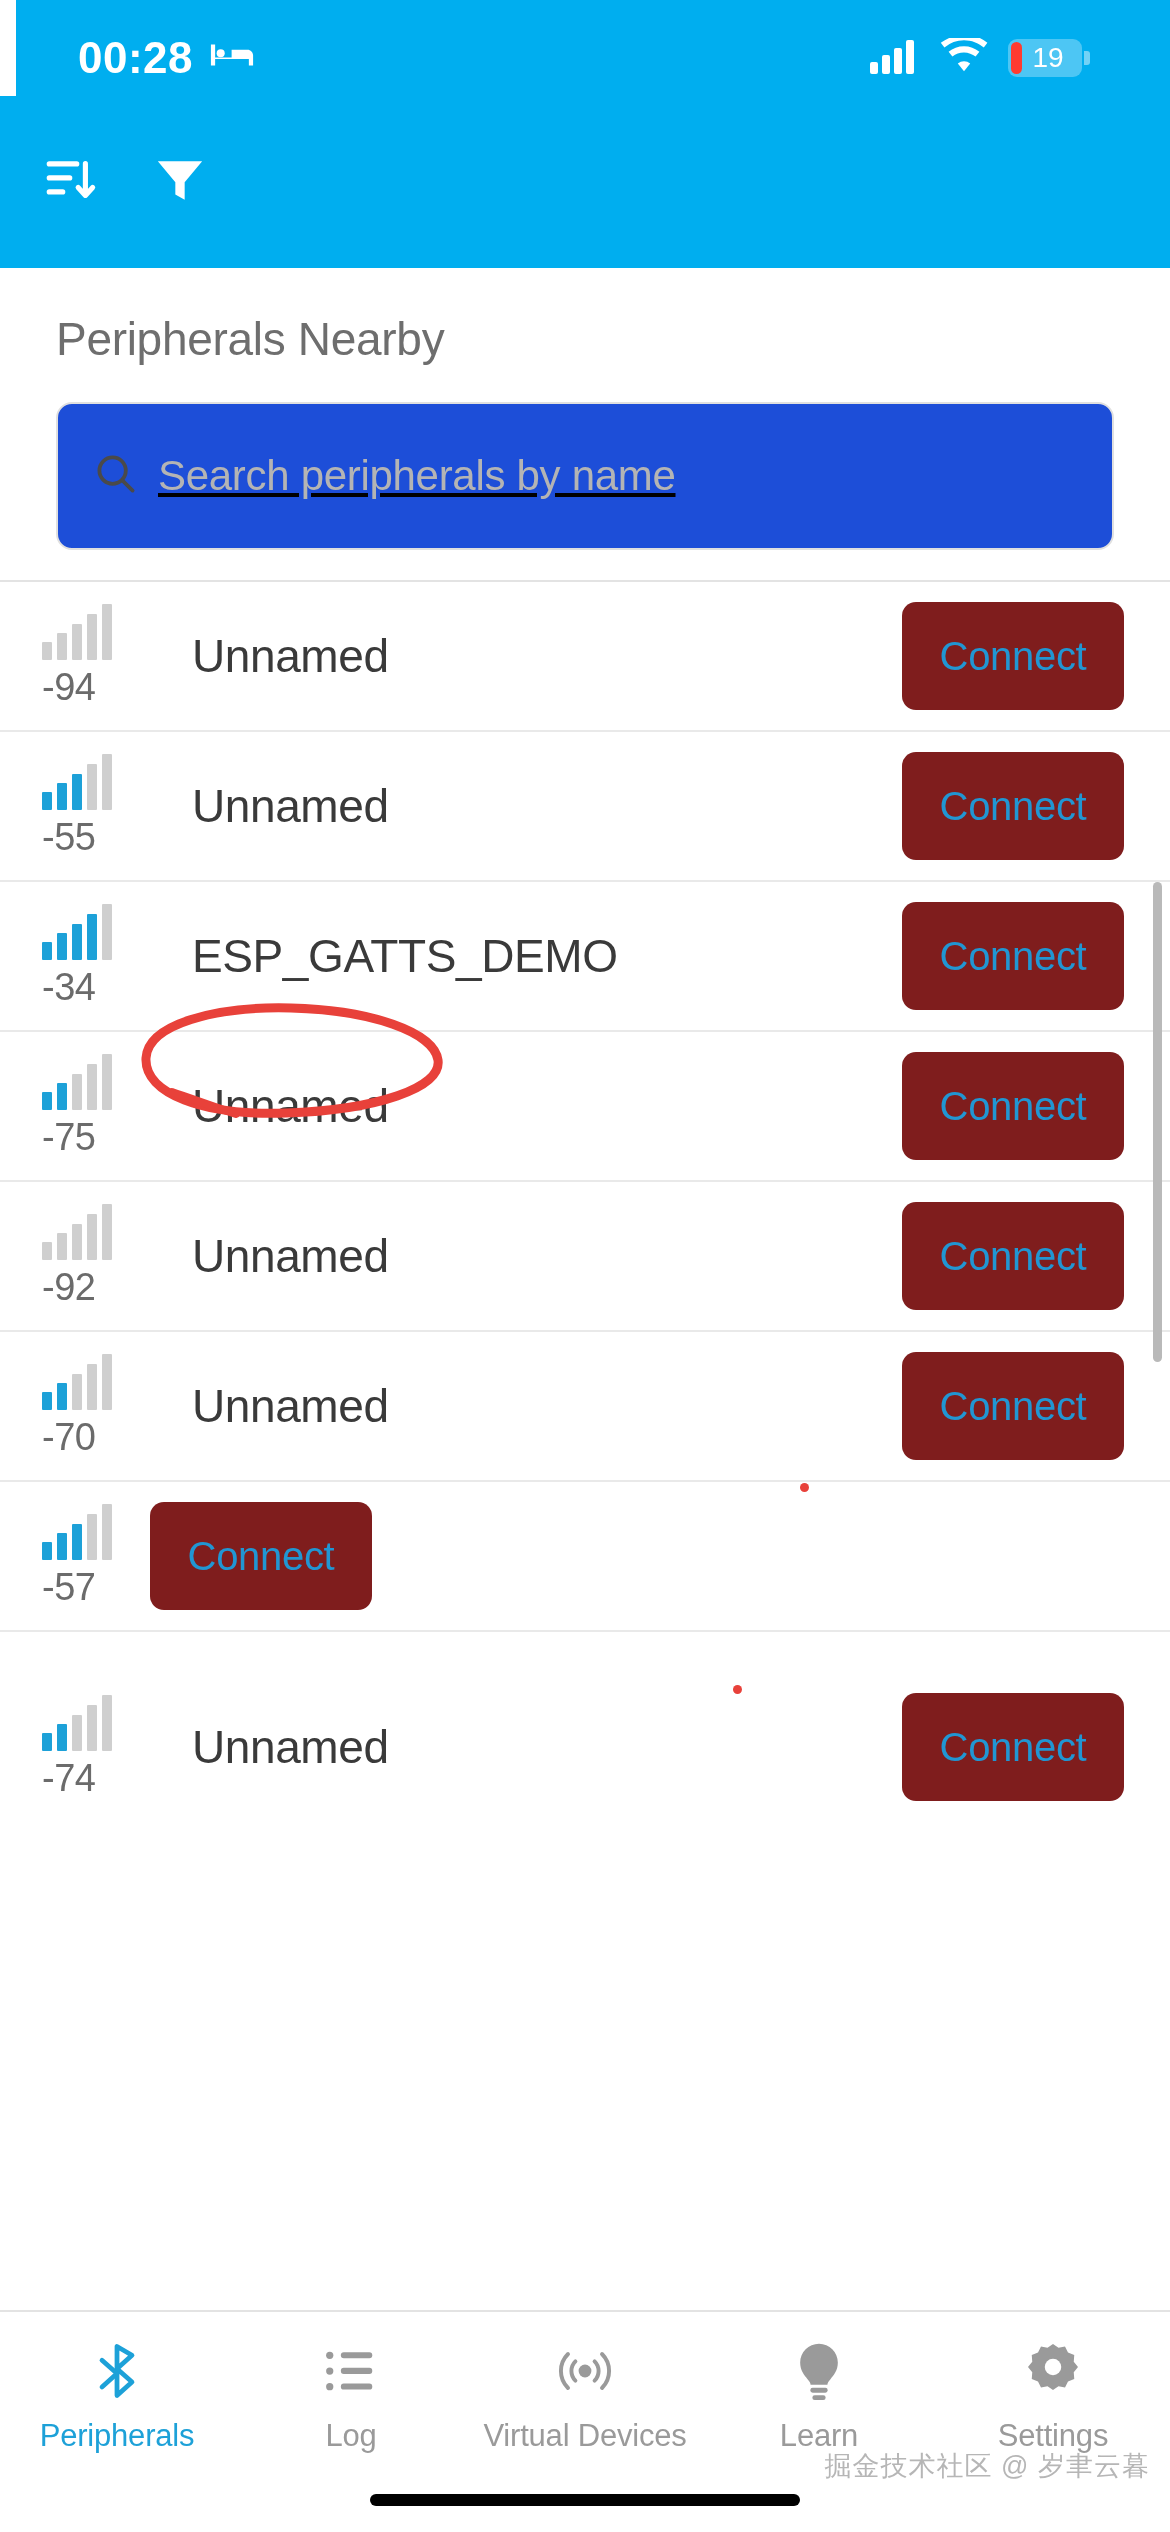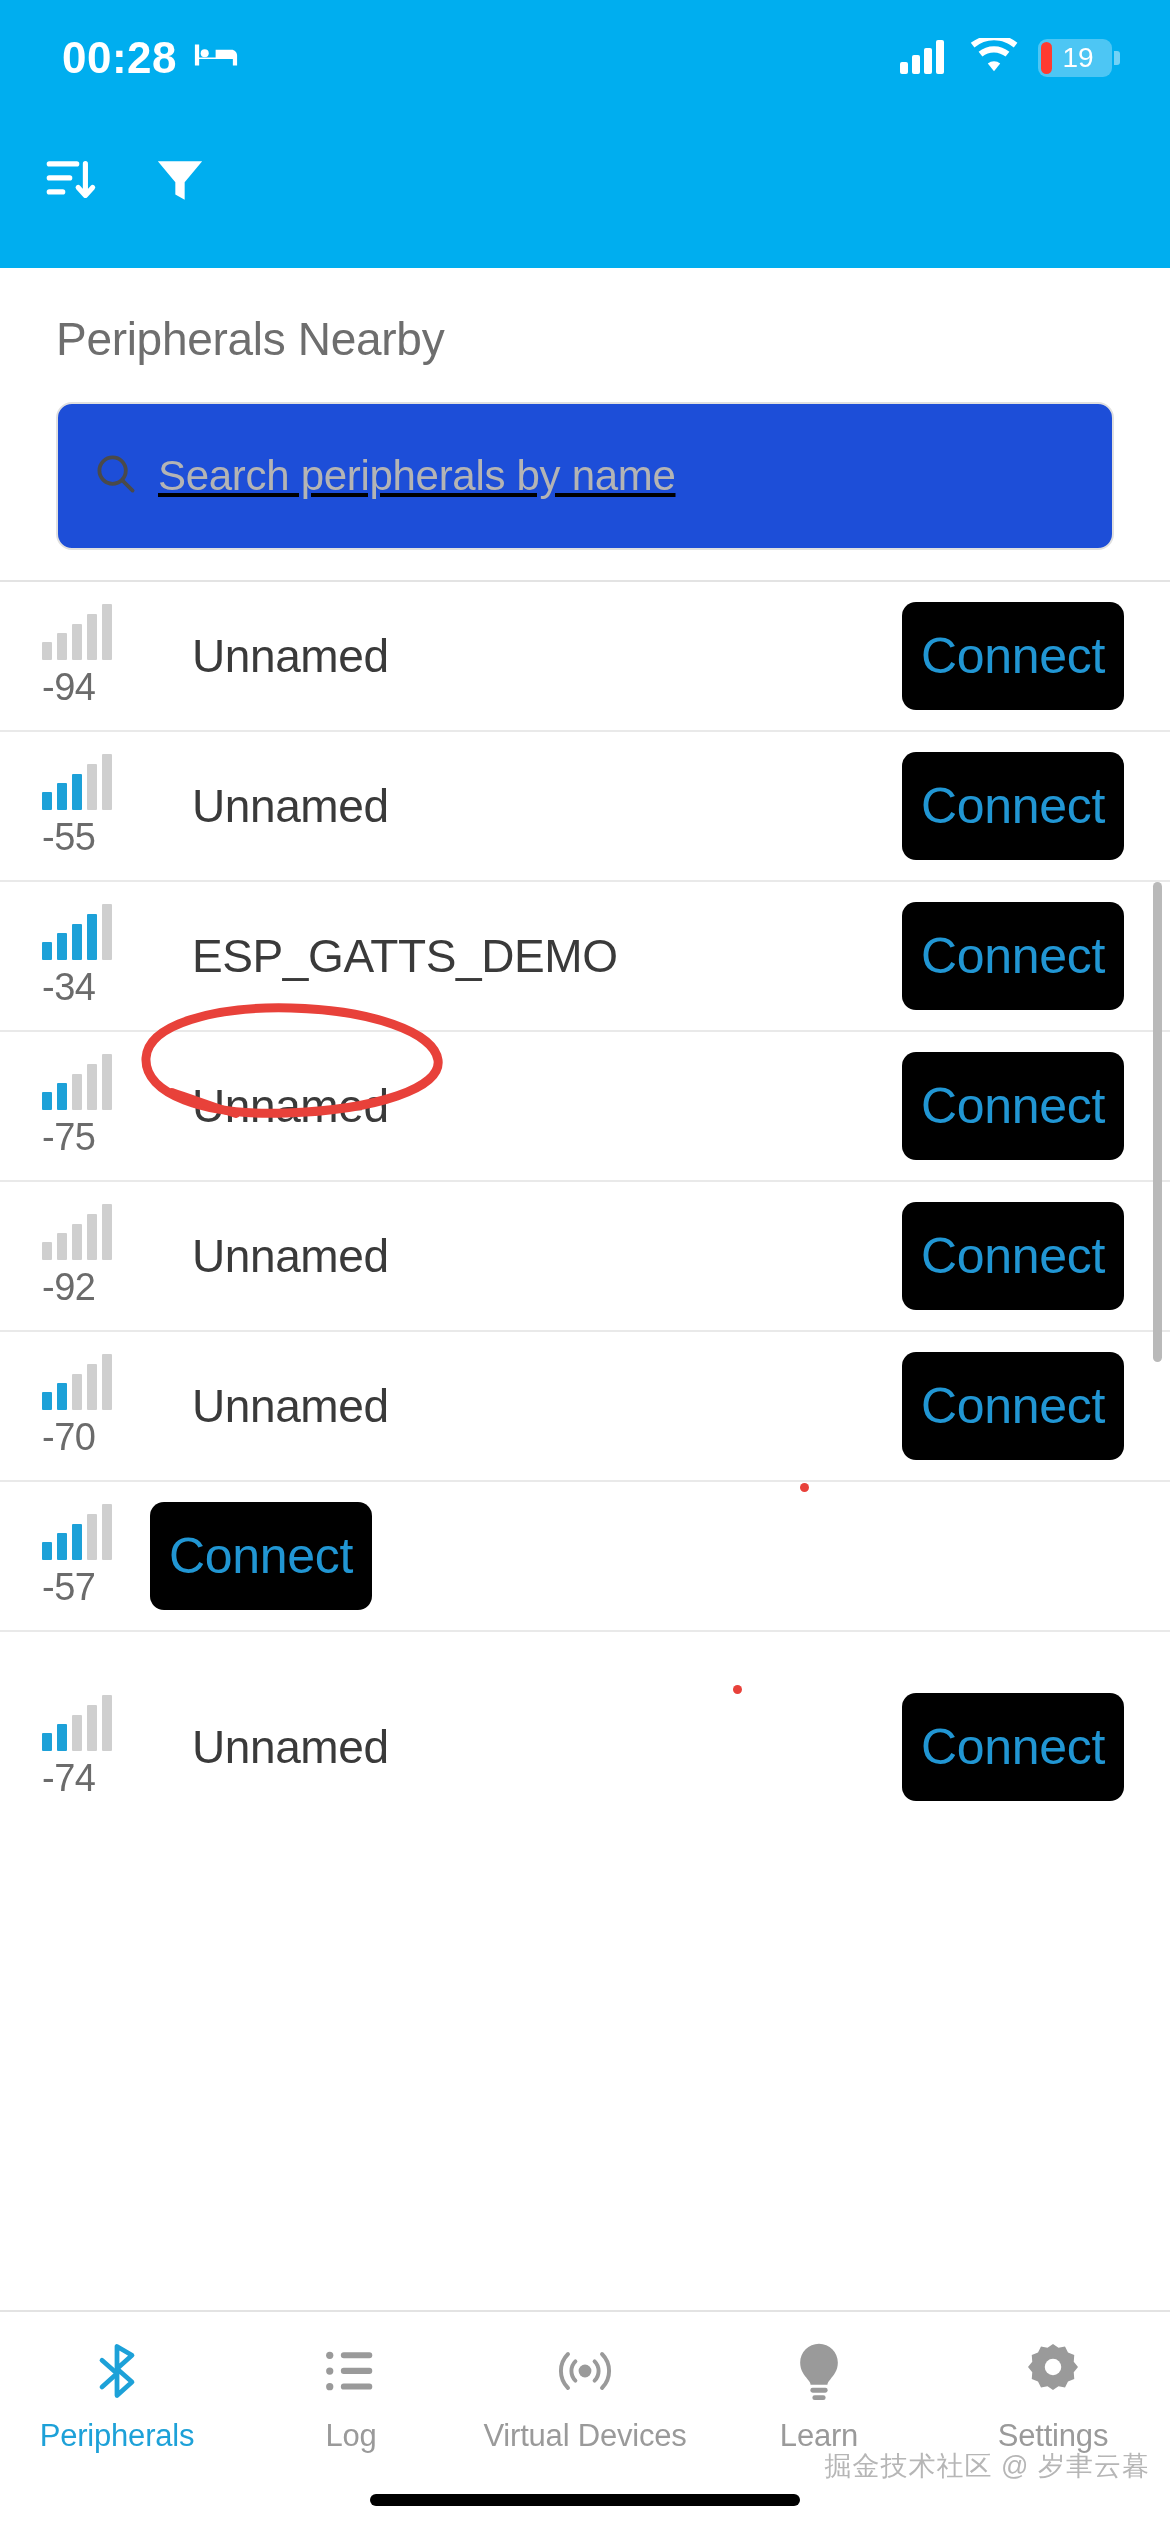--- a/index.html
+++ b/index.html
@@ -12,21 +12,22 @@
     position:relative;
   }
 
   
   .statusbar{
     height:96px;
     background:#00AEEF;
     display:flex;
     align-items:center;
     justify-content:space-between;
-    padding:20px 58px 0 62px;
+    padding:20px 88px 0 62px;
+    margin-left:16px;
   }
   .sb-left{ display:flex; align-items:center; gap:16px; }
   .sb-time{
     color:#fff; font-size:44px; font-weight:600; letter-spacing:0.5px;
     line-height:1;
   }
   .sb-right{ display:flex; align-items:center; gap:20px; }
   .battery{
     position:relative; width:74px; height:38px; border-radius:9px;
     background:rgba(255,255,255,0.30);
@@ -110,23 +111,23 @@
   .rssi-val{
     font-size:38px; color:#6b6b6b; margin-top:6px; letter-spacing:-0.5px;
   }
   .dev-name{
     flex:1;
     font-size:46px; color:#3a3a3a; font-weight:400;
     padding-left:42px; letter-spacing:-0.4px;
   }
   .connect-btn{
     min-width:222px; height:108px;
-    background:#000000;
+    background:#7f1d1d;
     border-radius:14px; border:none;
-    color:#2196D3; font-size:50px; font-weight:400;
+    color:#2196D3; font-size:40px; font-weight:400;
     font-family:"Liberation Sans", sans-serif;
     display:flex; align-items:center; justify-content:center;
     letter-spacing:-0.3px;
   }
 
   
   .scrollbar{
     position:absolute; right:8px; top:300px; width:9px; height:480px;
     background:#b9b9b9; border-radius:5px;
   }

